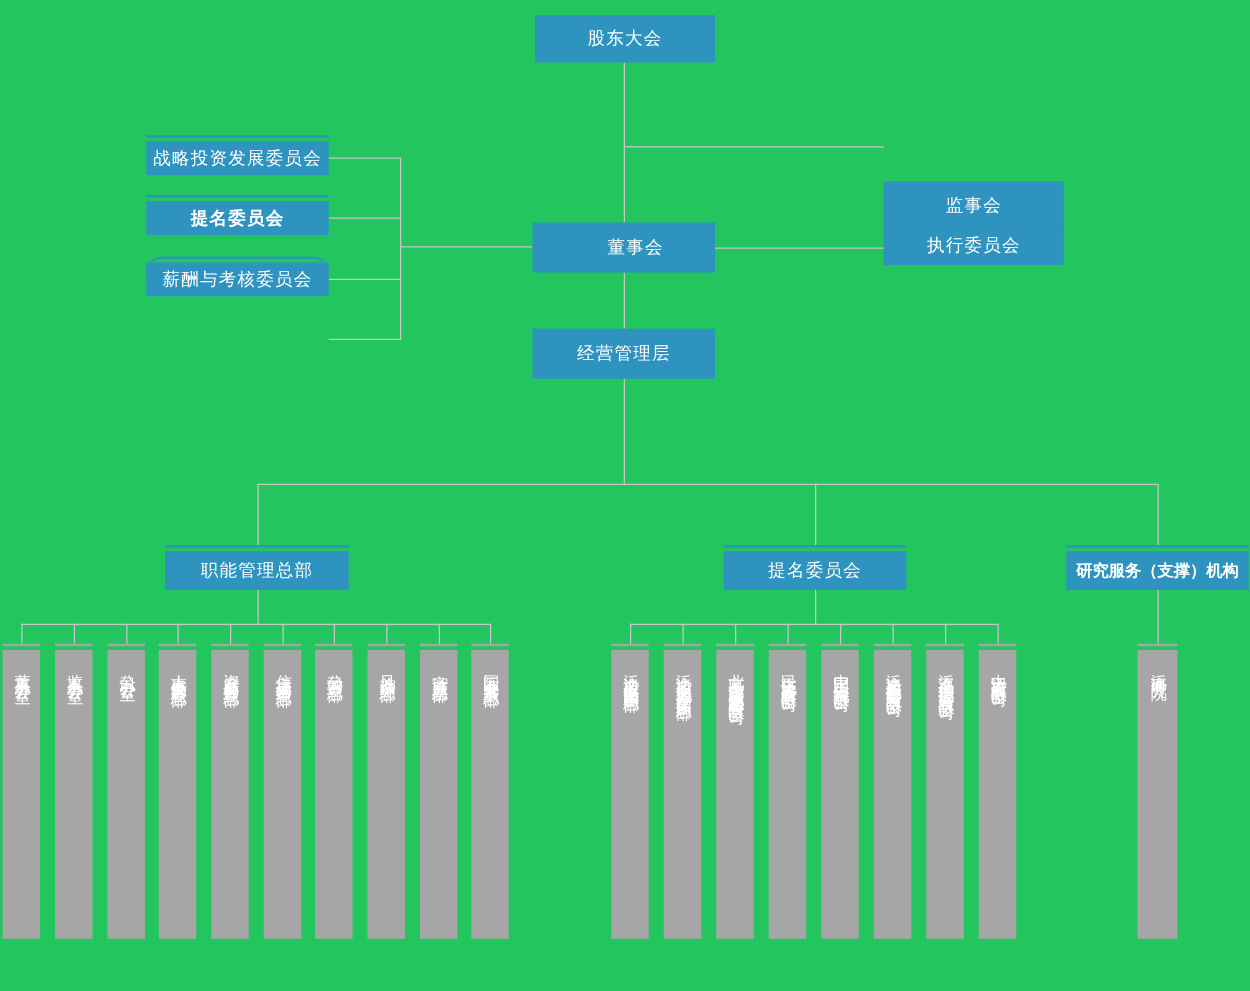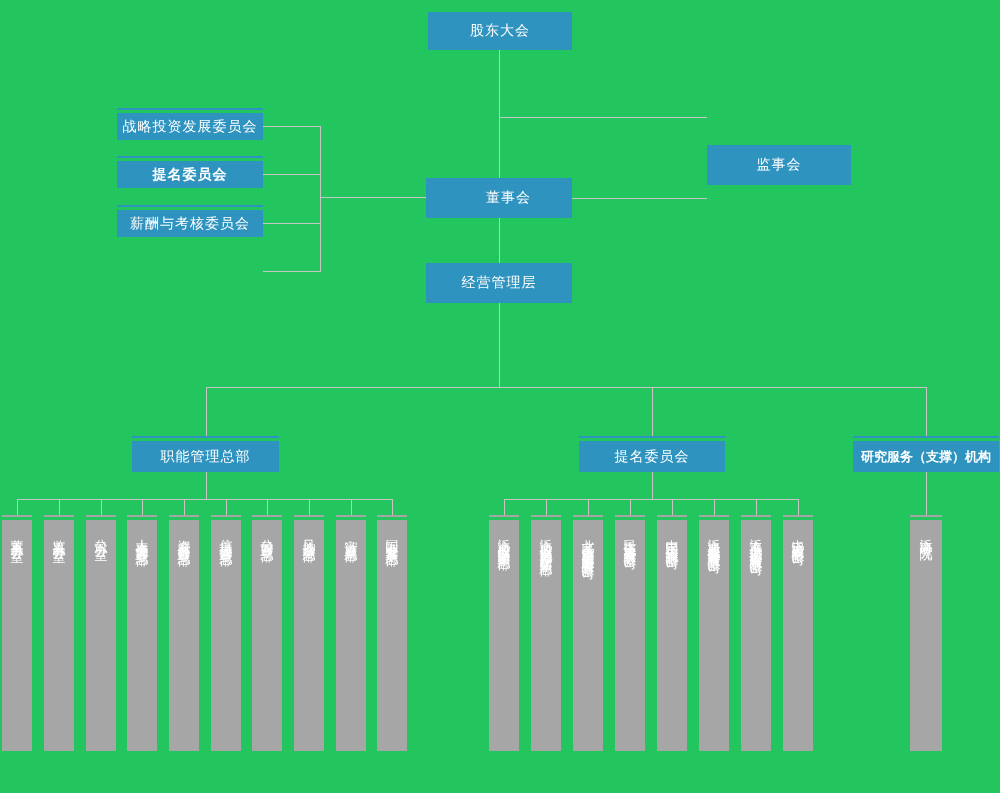--- a/index.html
+++ b/index.html
@@ -92,30 +92,35 @@
   <div class="node blue-accent" style="left:117px;top:108px;width:146px;height:32px;">
     <div class="fill">
         <span>战略投资发展委员会</span>
       </div>
   </div>
   <div class="node blue-accent" style="left:117px;top:156px;width:146px;height:32px;font-weight:bold;">
     <div class="fill">
         <span>提名委员会</span>
       </div>
   </div>
-  <div class="node blue-accent" style="left:117px;top:205px;width:146px;height:32px;">
+  <div class="node blue-accent" style="left:117px;top:205px;width:146px;height:32px;border-radius:13px;">
     <div class="fill">
         <span>薪酬与考核委员会</span>
       </div>
   </div>
 
   <div class="node blue-solid" style="left:426px;top:178px;width:146px;height:40px;padding-left:19px;">
       <span>董事会</span>
     </div>
 
+  <div class="node blue-accent" style="left:707px;top:176px;width:144px;height:36px;">
+    <div class="fill">
+        <span>执行委员会</span>
+      </div>
+  </div>
 
   <div class="node blue-solid" style="left:426px;top:263px;width:146px;height:40px;">
       <span>经营管理层</span>
     </div>
 
   <div class="node blue-accent" style="left:132px;top:436px;width:147px;height:36px;">
     <div class="fill">
         <span>职能管理总部</span>
       </div>
   </div>

